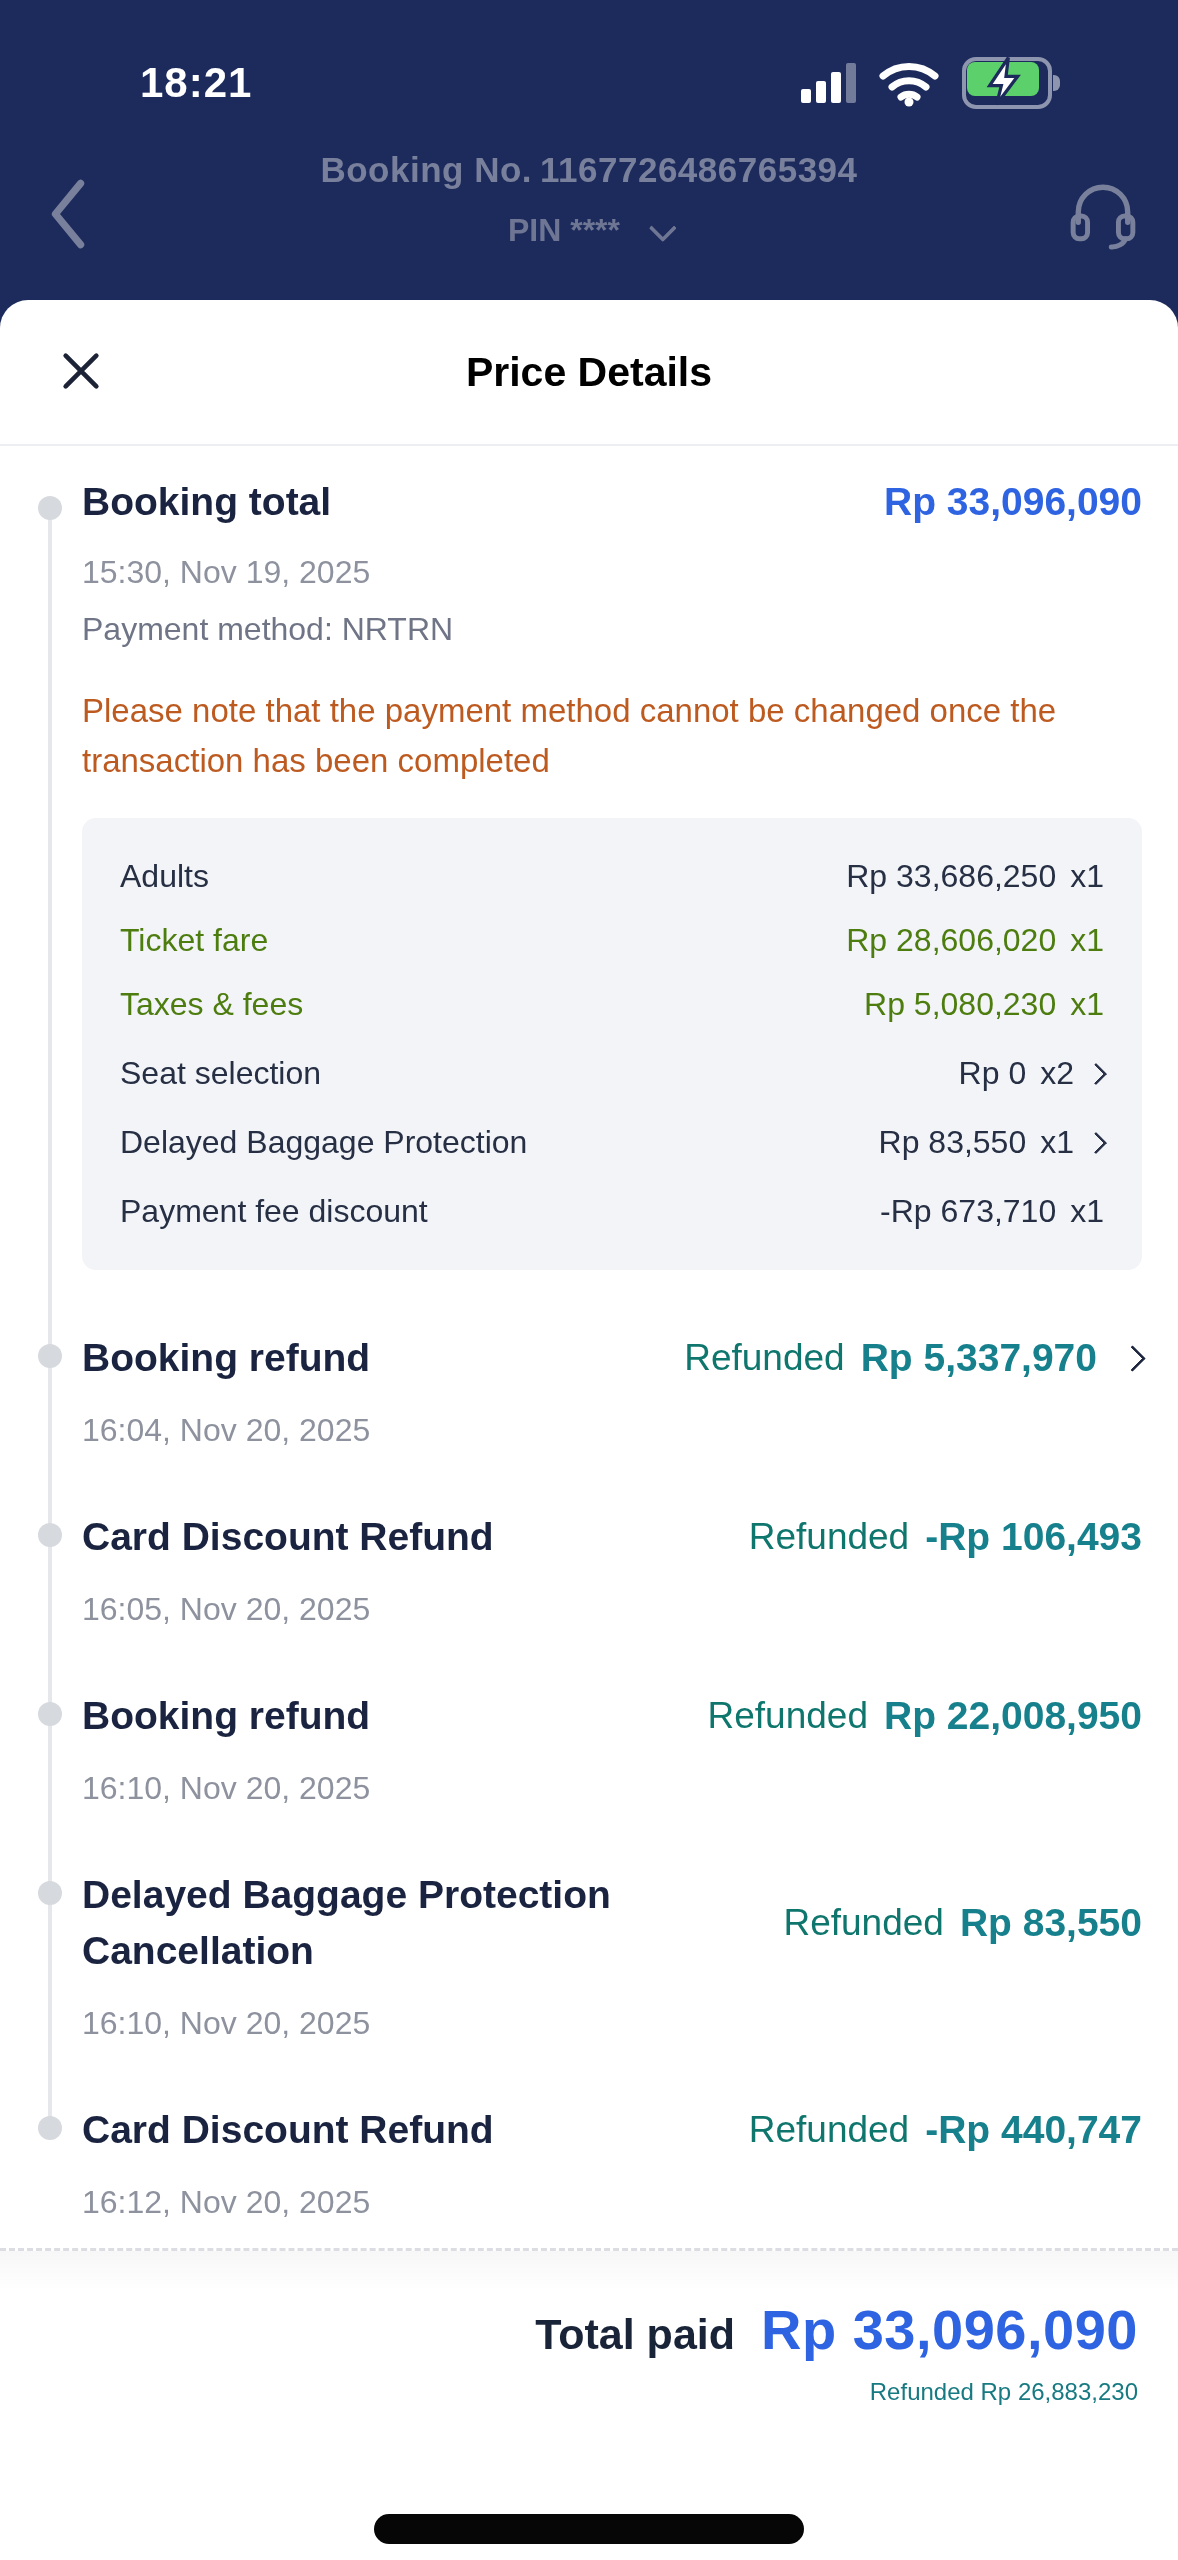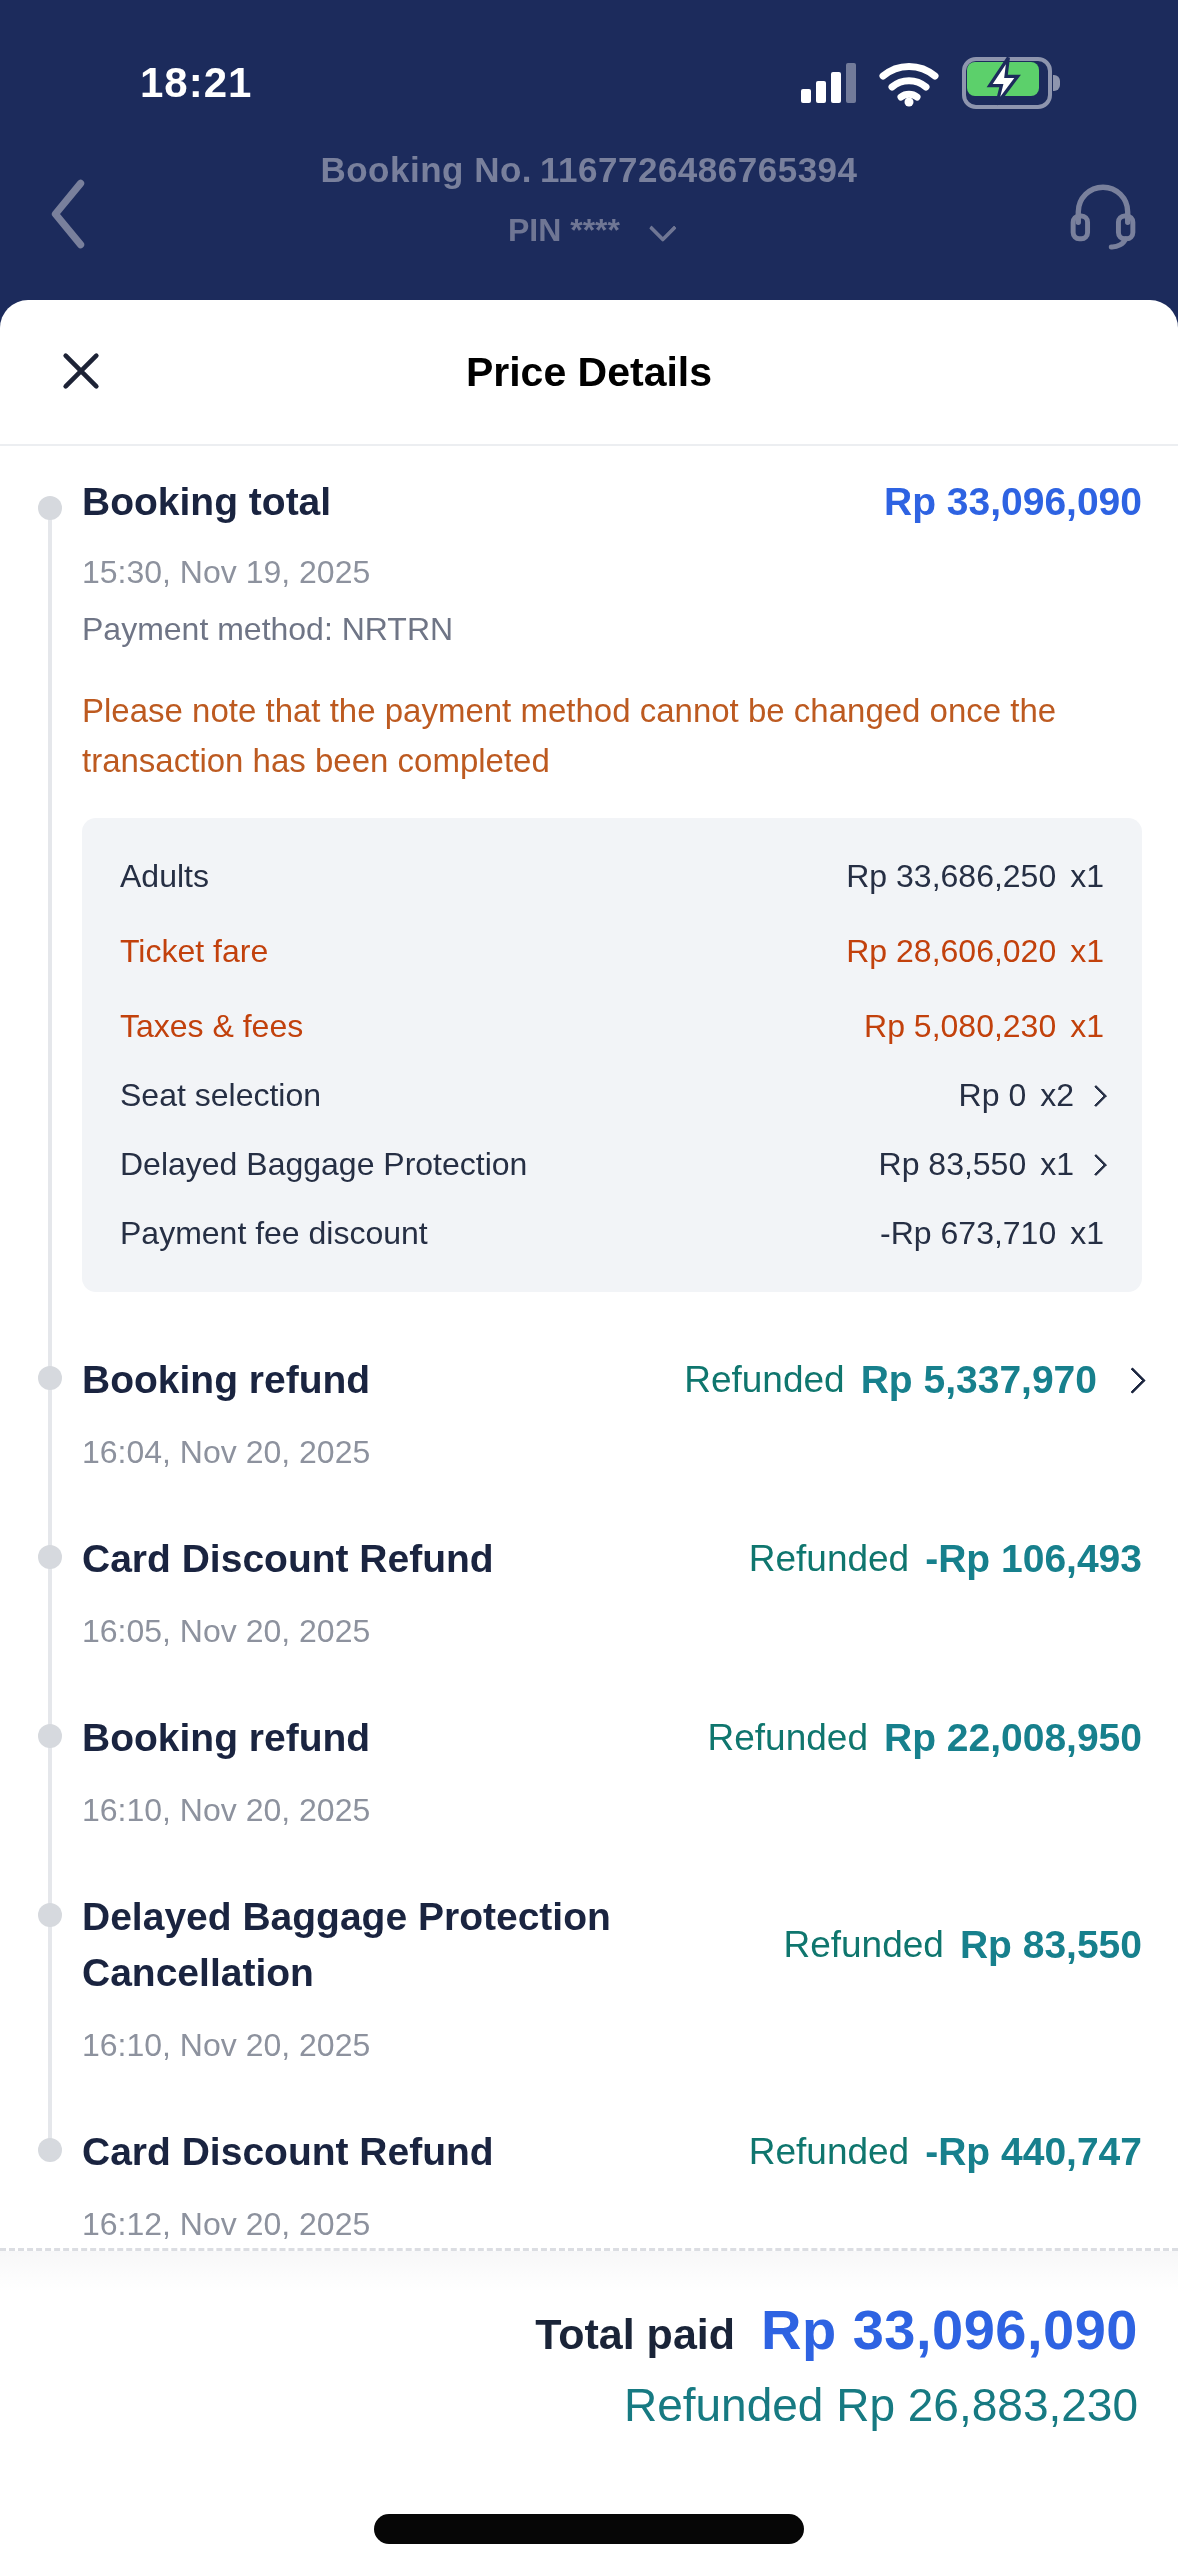--- a/index.html
+++ b/index.html
@@ -53,21 +53,21 @@
   .bt-head { display:flex; justify-content:space-between; align-items:baseline; }
   .bt-title { font-size:39px; font-weight:bold; color:#1a2440; }
   .bt-amount { font-size:39px; font-weight:bold; color:#2e63e2; }
   .bt-date { margin-top:30px; font-size:32px; color:#8d929e; }
   .bt-method { margin-top:20px; font-size:32px; color:#6f7586; }
   .bt-note { margin-top:38px; font-size:33px; line-height:50px; color:#bd5a20; padding-right:20px; }
   .bt-box { margin-top:32px; background:#f2f4f7; border-radius:14px; padding:40px 38px; }
 
   .bd-row { display:flex; justify-content:space-between; align-items:flex-end; font-size:32px; color:#262f44; margin-top:32px; }
   .bd-row:first-child { margin-top:0; }
-  .bd-row.muted { color:#c2410c; margin-top:38px; }
+  .bd-row.muted { color:#4d7c0f; margin-top:27px; }
   .bd-right { display:flex; align-items:center; gap:14px; white-space:nowrap; }
   .chev { width:13px; height:13px; border-top:3px solid #2a3349; border-right:3px solid #2a3349;
     transform:rotate(45deg); border-radius:1px; flex:0 0 auto; display:none; }
   .has-chev .chev { display:block; }
 
   .ev { padding-top:60px; }
   .ev .dot { top:74px; }
   .ev-head { display:flex; justify-content:space-between; align-items:center; }
   .ev-title { font-size:39px; font-weight:bold; color:#1a2440; line-height:56px; max-width:56%; }
   .ev-right { display:flex; align-items:center; gap:16px; white-space:nowrap; }
@@ -76,21 +76,21 @@
   .ev-right .chev { width:16px; height:16px; margin-left:10px; border-color:#1d2740; }
   .ev-date { margin-top:26px; font-size:32px; color:#8d929e; }
 
   
   .footer { flex:0 0 auto; height:312px; border-top:3px dashed #dbdde2; position:relative;
     background:linear-gradient(180deg,#f7f7f8 0,#ffffff 40px); box-sizing:border-box;
     padding:46px 40px 0 0; text-align:right; }
   .fp-row { display:flex; justify-content:flex-end; align-items:baseline; gap:26px; }
   .fp-label { font-size:43px; font-weight:bold; color:#1a2438; }
   .fp-amount { font-size:56px; font-weight:bold; color:#2e63e2; letter-spacing:.5px; }
-  .fp-refunded { margin-top:16px; font-size:46px; color:#177a82; }
+  .fp-refunded { margin-top:16px; font-size:24px; color:#177a82; }
   .home-indicator { position:absolute; left:50%; transform:translateX(-50%); bottom:16px;
     width:430px; height:30px; border-radius:16px; background:#060606; }
 </style>
 </head>
 <body>
 
 <div class="phone">
 
   <div class="top-bg"></div>
 

